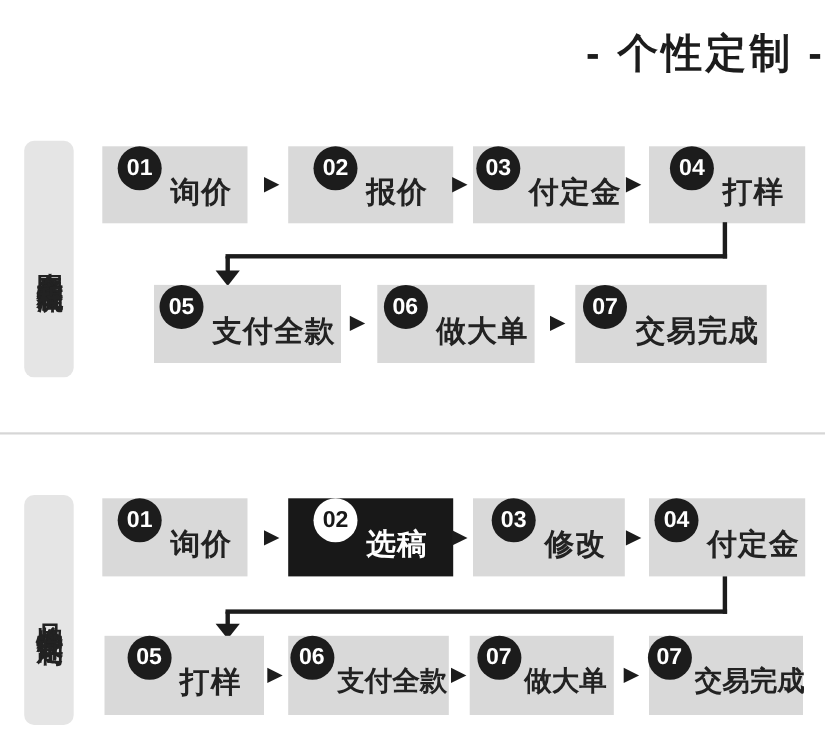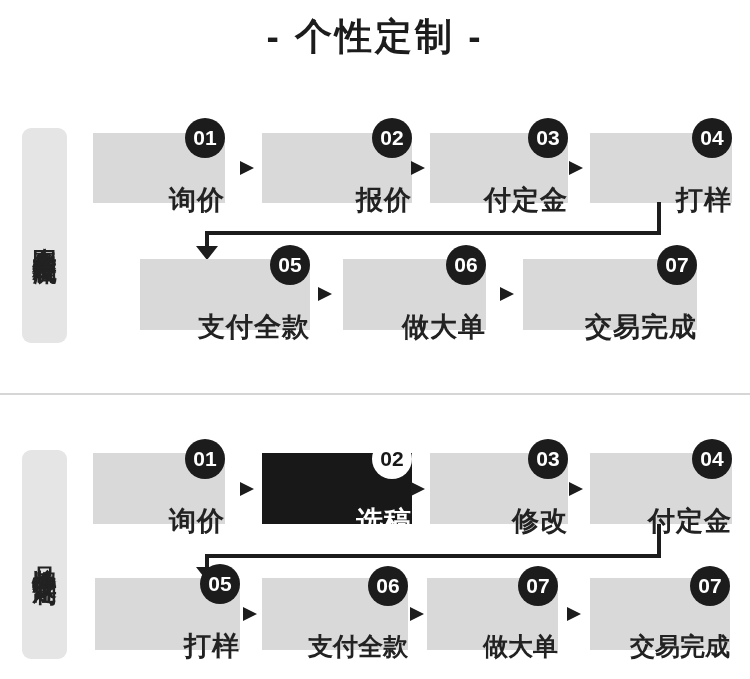--- a/index.html
+++ b/index.html
@@ -10,38 +10,38 @@
     --white:#ffffff;
   }
   *{margin:0;padding:0;box-sizing:border-box;}
   html,body{background:#fff;}
   body{font-family:"Liberation Sans","DejaVu Sans",sans-serif;}
   .canvas{
     position:relative;width:750px;height:679px;background:var(--white);
     overflow:hidden;color:var(--ink);
   }
   .page-title{
-    position:absolute;left:0;top:12px;width:100%;
-    text-align:center;font-size:37px;font-weight:700;
+    position:absolute;left:0;top:24px;width:100%;
+    text-align:right;font-size:37px;font-weight:700;
     letter-spacing:3px;color:var(--ink);
   }
   .divider{
     position:absolute;left:0;top:393px;width:750px;height:2px;
     background:#d6d6d6;
   }
   .side-label{
     position:absolute;background:var(--label-gray);border-radius:9px;
     display:flex;align-items:center;justify-content:center;
     writing-mode:vertical-rl;text-orientation:upright;
     font-size:24px;font-weight:700;letter-spacing:2px;color:#222;
   }
   .step-box{
     position:absolute;background:var(--box-gray);
-    display:flex;align-items:flex-end;justify-content:center;
-    column-gap:8px;white-space:nowrap;flex-direction:column;
+    display:flex;align-items:flex-start;justify-content:center;
+    column-gap:8px;white-space:nowrap;
   }
   .step-box.tight{column-gap:3px;}
   .step-box .badge{
     width:40px;height:40px;border-radius:50%;flex:0 0 auto;
     background:var(--ink);color:var(--white);
     display:flex;align-items:center;justify-content:center;
     font-size:21px;font-weight:700;letter-spacing:0;
   }
   .step-box .label{
     font-size:27px;font-weight:700;color:#222;letter-spacing:1px;margin-top:24px;

